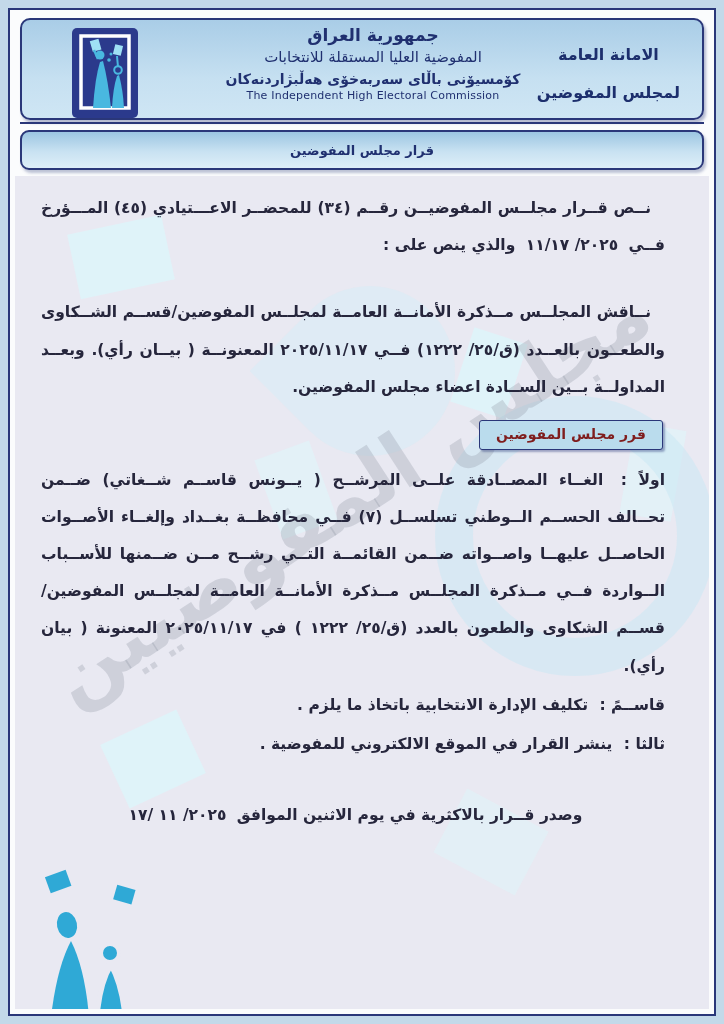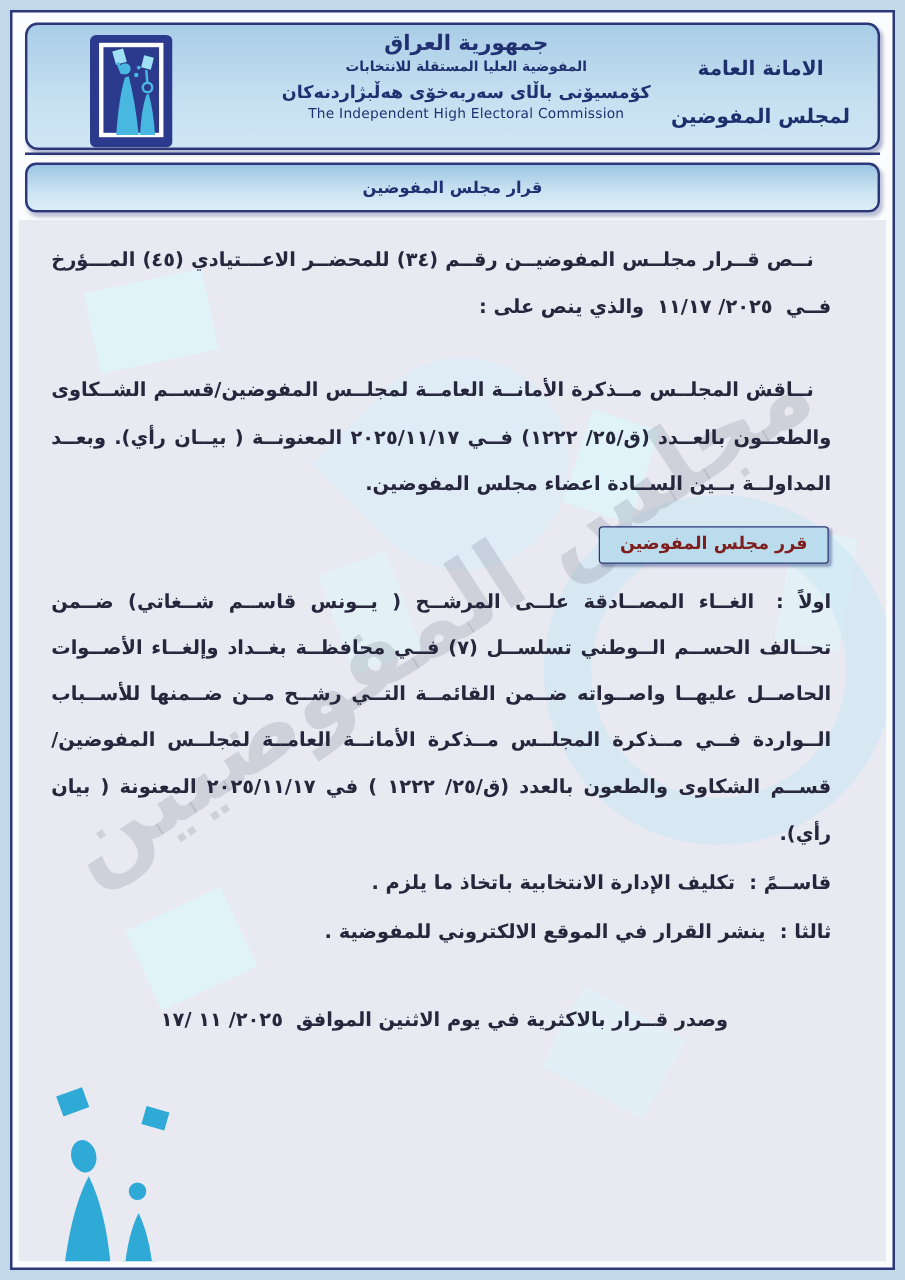--- a/index.html
+++ b/index.html
@@ -16,21 +16,21 @@
     border:2.5px solid var(--accent-navy);background:#fbfcfd;}
   
   .header-panel{position:absolute;left:10px;right:10px;top:8px;height:102px;
     border:2px solid var(--accent-navy);border-radius:10px;
     background:linear-gradient(180deg,#a9cde7 0%,#c6e0f1 60%,#cfe6f4 100%);
     box-shadow:2px 3px 3px rgba(40,55,120,.35);}
   .logo-box{position:absolute;left:50px;top:8px;width:66px;height:90px;}
   .brand-center{position:absolute;left:0;right:0;top:4px;text-align:center;
     color:var(--title-text);line-height:1.35;margin-left:22px;}
   .brand-l1{font-size:17px;font-weight:700;}
-  .brand-l2{font-size:11px;font-weight:700;}
+  .brand-l2{font-size:15px;font-weight:400;}
   .brand-l3{font-size:14px;font-weight:700;margin-top:3px;}
   .brand-l4{font-size:11px;font-weight:400;letter-spacing:.2px;}
   .right-title{position:absolute;right:22px;top:16px;text-align:center;
     color:#1d2f6d;font-size:16px;font-weight:700;line-height:38px;direction:rtl;margin-left:26px;}
   .divider{position:absolute;left:10px;right:10px;top:112px;
     border-top:2.5px solid var(--accent-navy);}
   .title-bar{position:absolute;left:10px;right:10px;top:120px;height:40px;
     border:2px solid var(--accent-navy);border-radius:9px;
     background:linear-gradient(180deg,#9cc6e2 0%,#c9e2f2 55%,#ddeef8 100%);
     box-shadow:2px 3px 3px rgba(40,55,120,.3);

